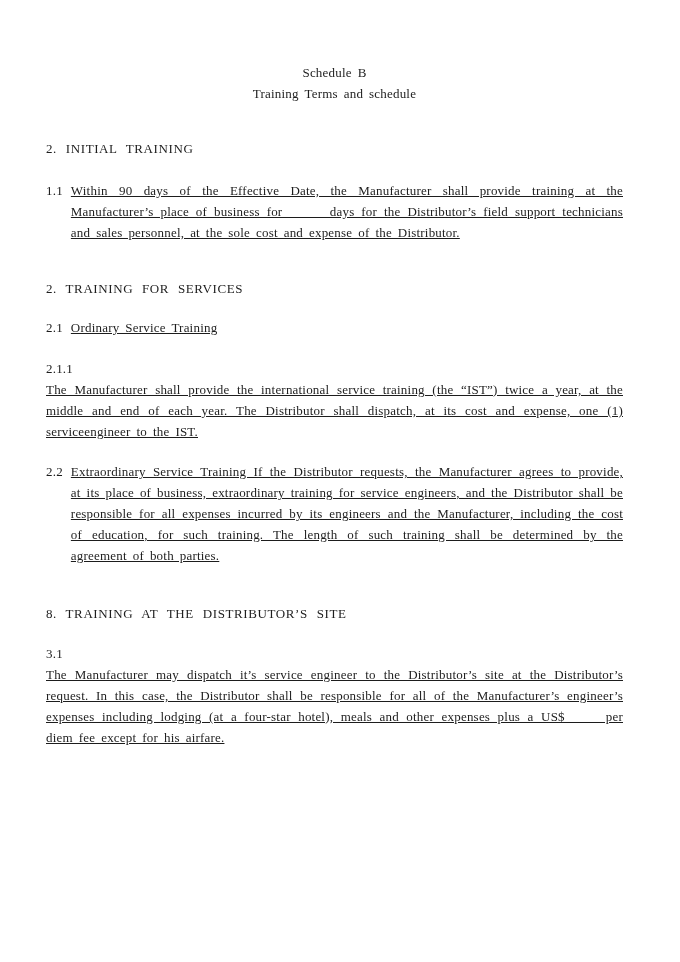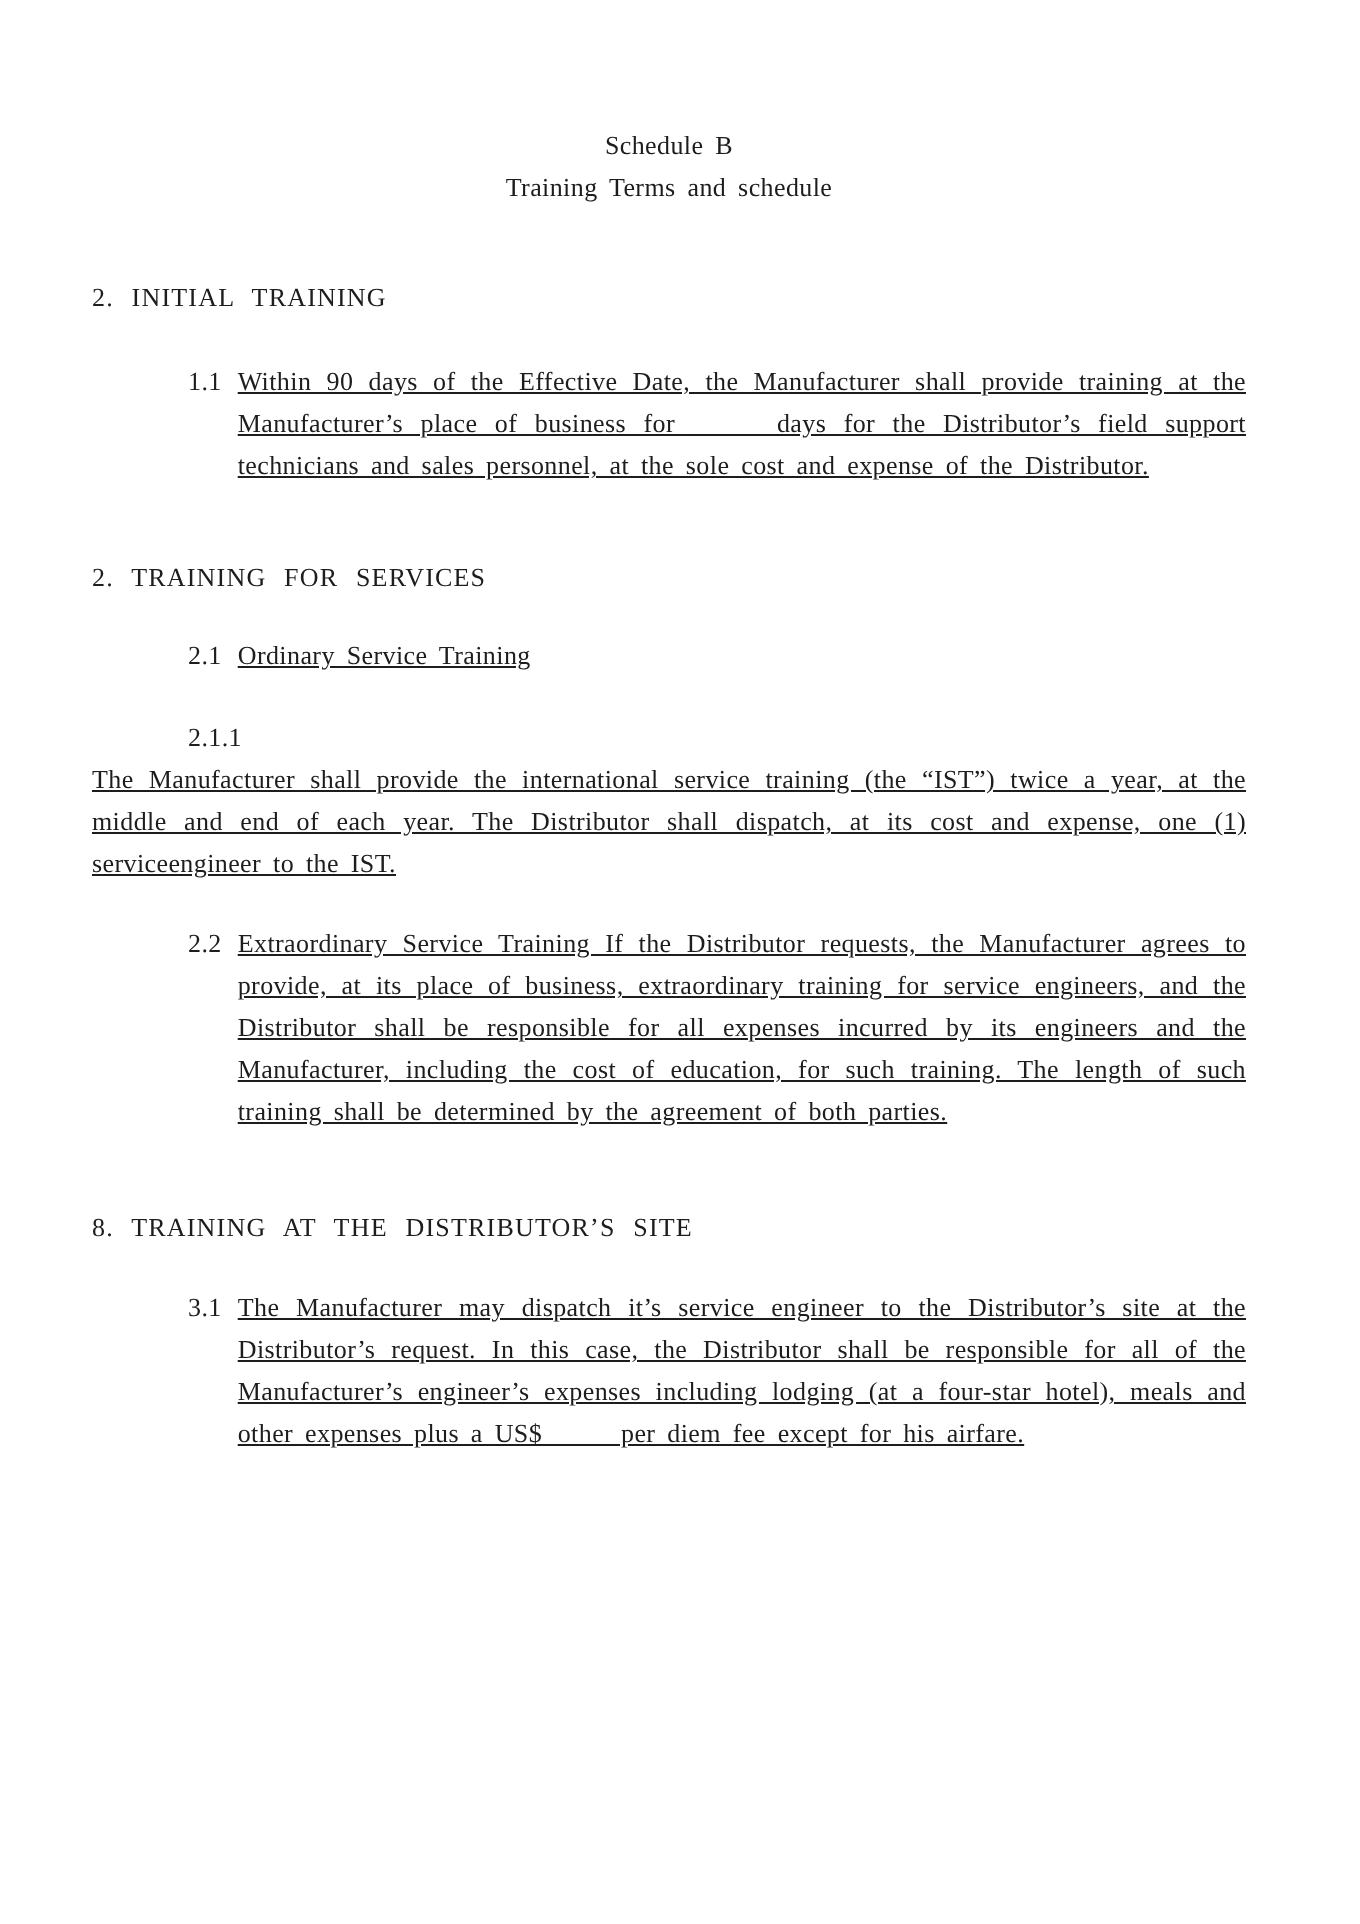--- a/index.html
+++ b/index.html
@@ -17,32 +17,32 @@
     letter-spacing: 0.2px;
     word-spacing: 2.5px;
     overflow: hidden;
   }
   .doc-title { text-align: center; }
   .heading {
     letter-spacing: 0.6px;
     word-spacing: 5px;
   }
   .clause { display: flex; }
-  .clause .num { white-space: nowrap; margin-right: 8px; margin-left: 48px; }
+  .clause .num { white-space: nowrap; margin-right: 8px; }
   .clause .txt { flex: 1 1 auto; text-align: justify; text-decoration: underline; }
   .mt-h1   { margin-top: 34px; }
   .mt-p11  { margin-top: 21px; }
   .mt-h2   { margin-top: 35px; }
   .mt-p21  { margin-top: 18px; }
   .mt-p211 { margin-top: 20px; flex-direction: column; }
   .mt-p212 { margin-top: 17px; }
   .mt-p213 { margin-top: 17px; }
   .mt-p22  { margin-top: 19px; }
   .mt-h3   { margin-top: 37px; }
-  .mt-p31  { margin-top: 19px; }
+  .mt-p31  { margin-top: 19px; flex-direction: column; }
 </style>
 </head>
 <body>
 
 <div class="page">
 
   <div class="doc-title">Schedule B</div>
   <div class="doc-title">Training Terms and schedule</div>
 
   <div class="heading mt-h1">2. INITIAL TRAINING</div>

